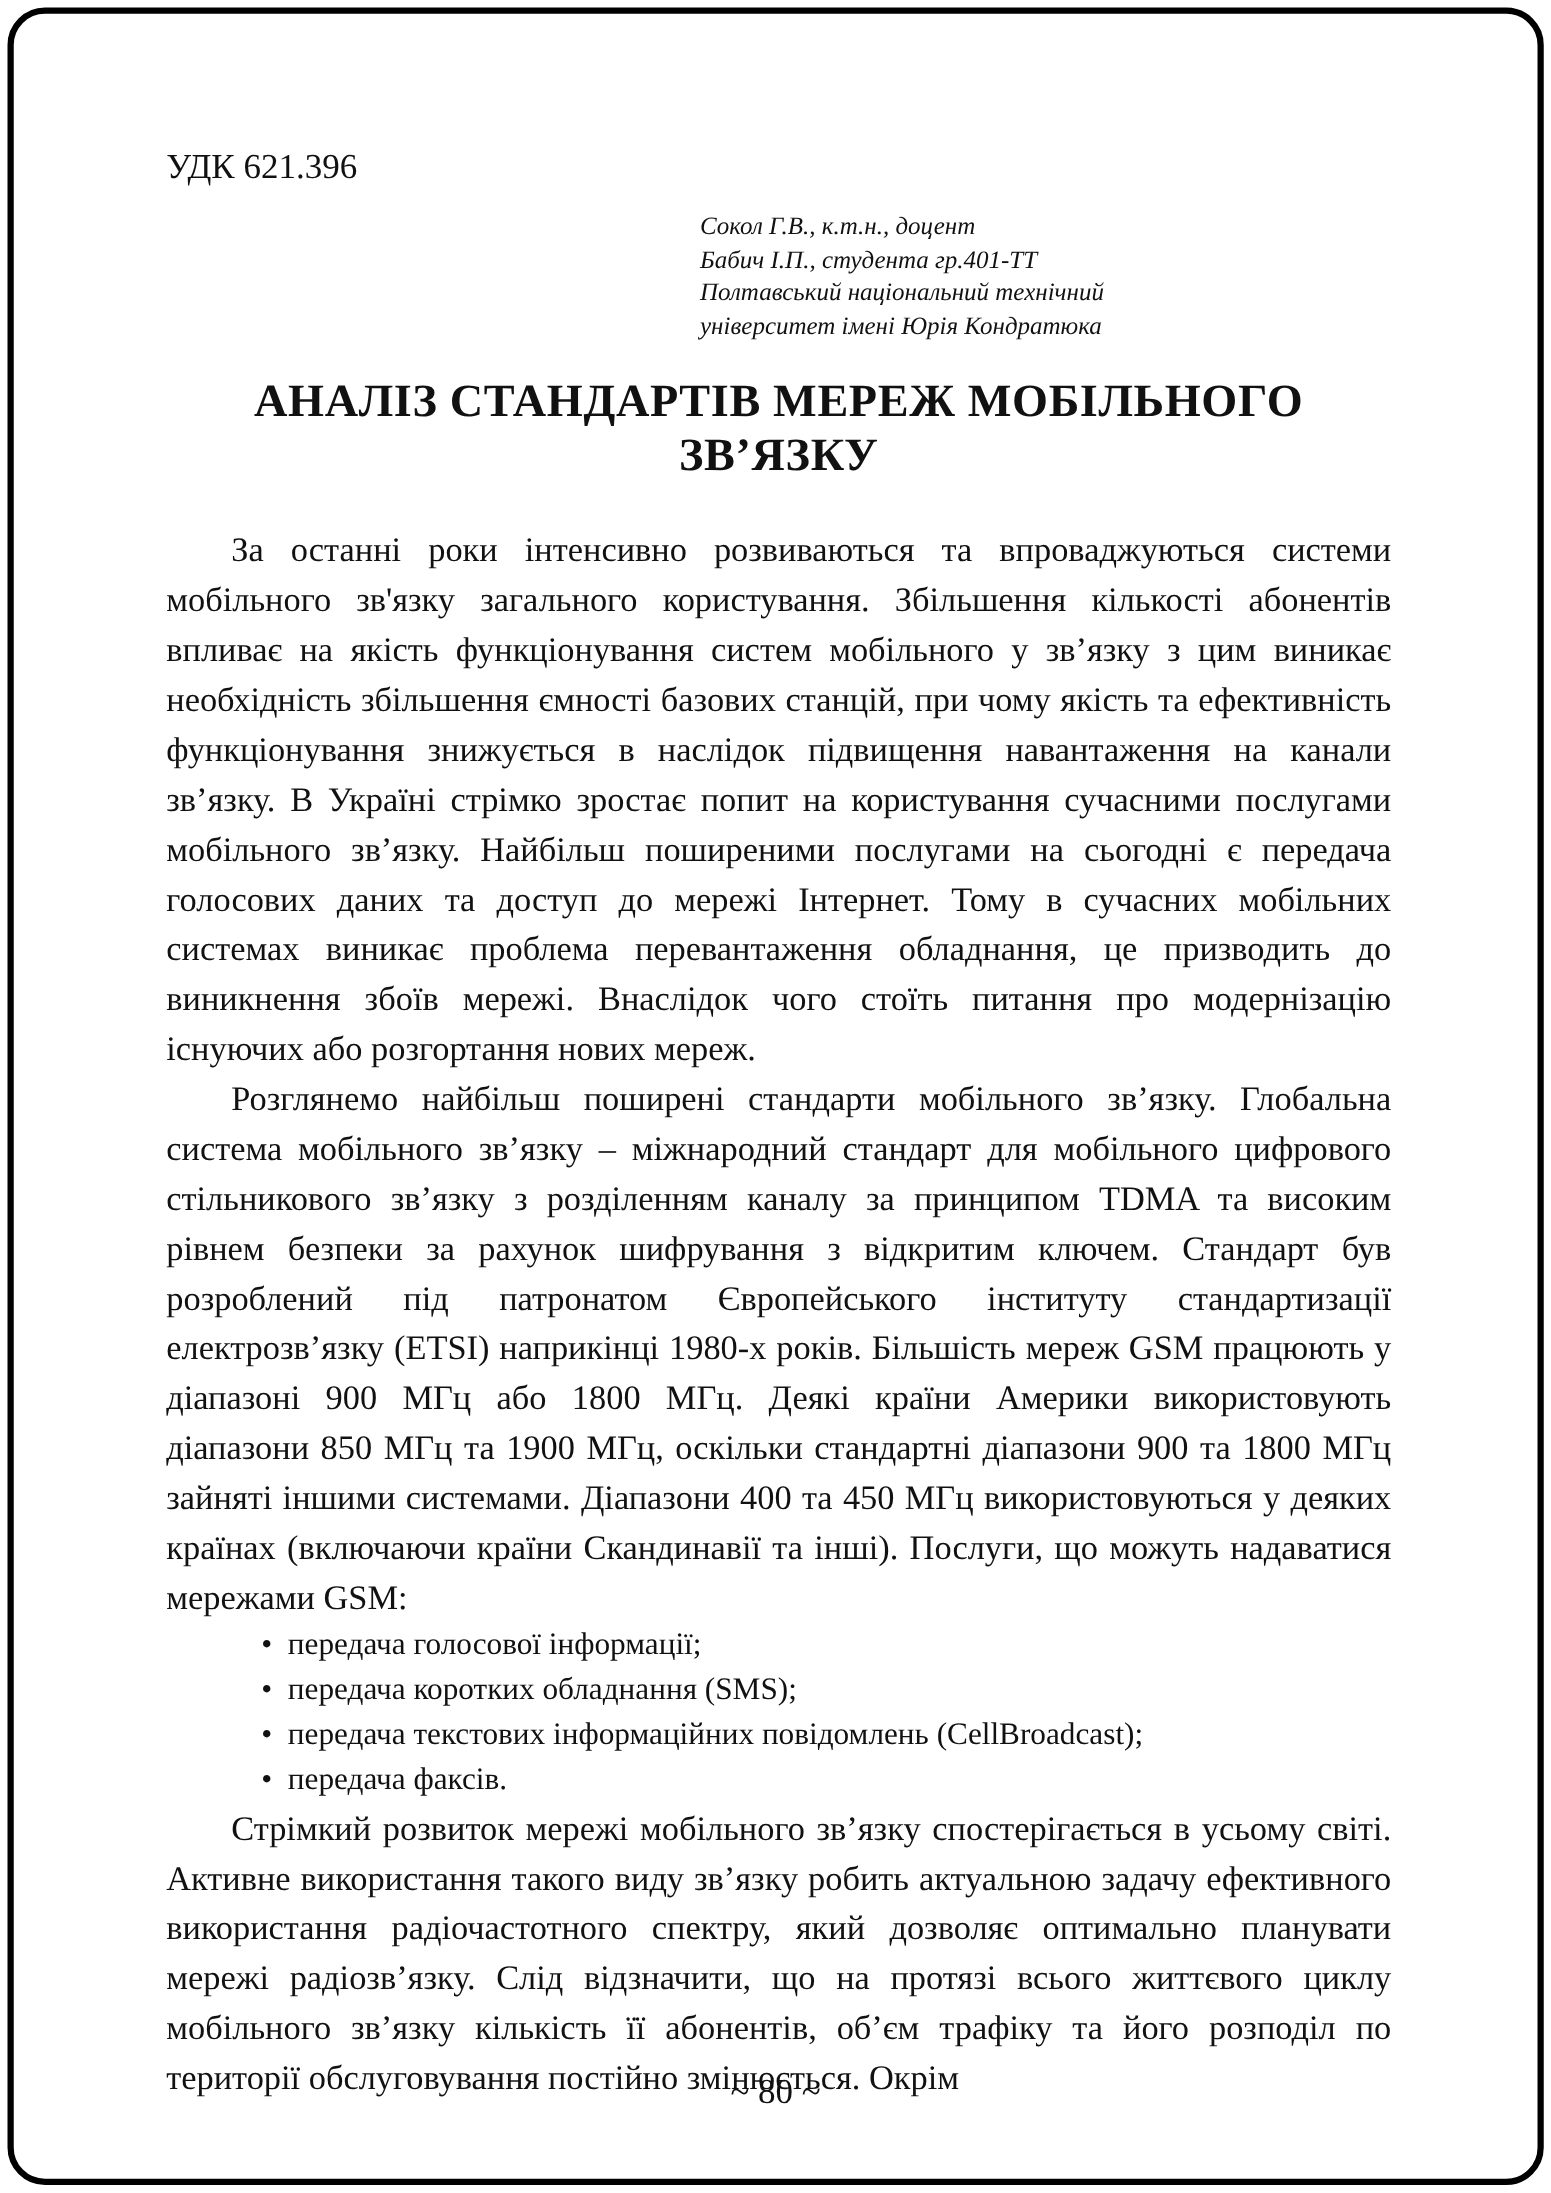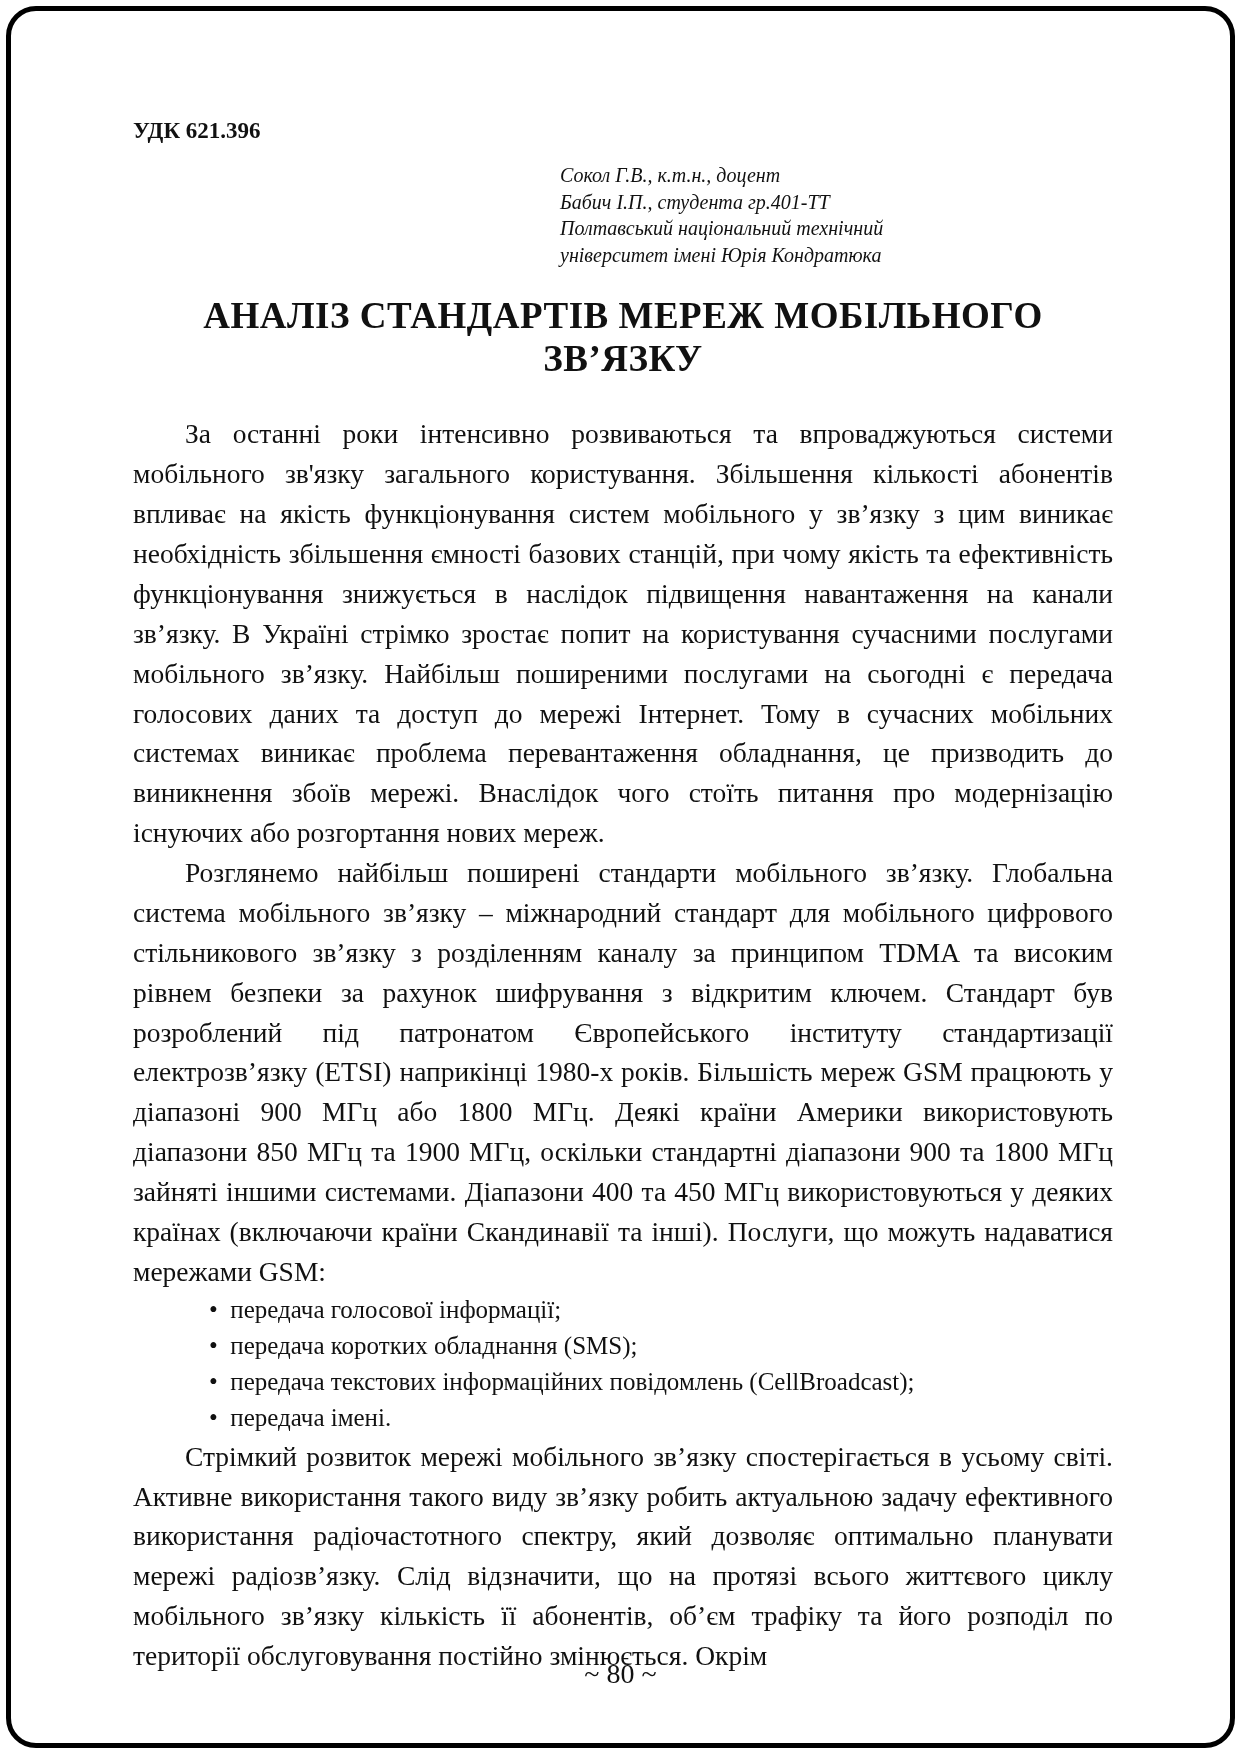--- a/index.html
+++ b/index.html
@@ -25,22 +25,22 @@
     pointer-events: none;
   }
   .content {
     position: absolute;
     top: 118px;
     left: 133px;
     right: 128px;
     bottom: 60px;
   }
   .udk {
-    font-weight: bold;
-    font-size: 23px;
+    font-weight: normal;
+    font-size: 28px;
     margin: 0 0 18px 0;
   }
   .authors {
     margin: 0 0 26px 427px;
     font-style: italic;
     font-size: 20px;
     line-height: 1.33;
   }
   .authors div {
     white-space: nowrap;
@@ -103,21 +103,21 @@
     <h1 class="title">АНАЛІЗ СТАНДАРТІВ МЕРЕЖ МОБІЛЬНОГО ЗВ’ЯЗКУ</h1>
 
     <p class="para">За останні роки інтенсивно розвиваються та впроваджуються системи мобільного зв'язку загального користування. Збільшення кількості абонентів впливає на якість функціонування систем мобільного у зв’язку з цим виникає необхідність збільшення ємності базових станцій, при чому якість та ефективність функціонування знижується в наслідок підвищення навантаження на канали зв’язку. В Україні стрімко зростає попит на користування сучасними послугами мобільного зв’язку. Найбільш поширеними послугами на сьогодні є передача голосових даних та доступ до мережі Інтернет. Тому в сучасних мобільних системах виникає проблема перевантаження обладнання, це призводить до виникнення збоїв мережі. Внаслідок чого стоїть питання про модернізацію існуючих або розгортання нових мереж.</p>
 
     <p class="para">Розглянемо найбільш поширені стандарти мобільного зв’язку. Глобальна система мобільного зв’язку – міжнародний стандарт для мобільного цифрового стільникового зв’язку з розділенням каналу за принципом TDMA та високим рівнем безпеки за рахунок шифрування з відкритим ключем. Стандарт був розроблений під патронатом Європейського інституту стандартизації електрозв’язку (ETSI) наприкінці 1980-х років. Більшість мереж GSM працюють у діапазоні 900 МГц або 1800 МГц. Деякі країни Америки використовують діапазони 850 МГц та 1900 МГц, оскільки стандартні діапазони 900 та 1800 МГц зайняті іншими системами. Діапазони 400 та 450 МГц використовуються у деяких країнах (включаючи країни Скандинавії та інші). Послуги, що можуть надаватися мережами GSM:</p>
 
     <ul class="bullets">
       <li>передача голосової інформації;</li>
       <li>передача коротких обладнання (SMS);</li>
       <li>передача текстових інформаційних повідомлень (CellBroadcast);</li>
-      <li>передача імені.</li>
+      <li>передача факсів.</li>
     </ul>
 
     <p class="para">Стрімкий розвиток мережі мобільного зв’язку спостерігається в усьому світі. Активне використання такого виду зв’язку робить актуальною задачу ефективного використання радіочастотного спектру, який дозволяє оптимально планувати мережі радіозв’язку. Слід відзначити, що на протязі всього життєвого циклу мобільного зв’язку кількість її абонентів, об’єм трафіку та його розподіл по території обслуговування постійно змінюється. Окрім</p>
 
   </div>
 
   <div class="page-number">~ 80 ~</div>
 </div>
 
 </body></html>

